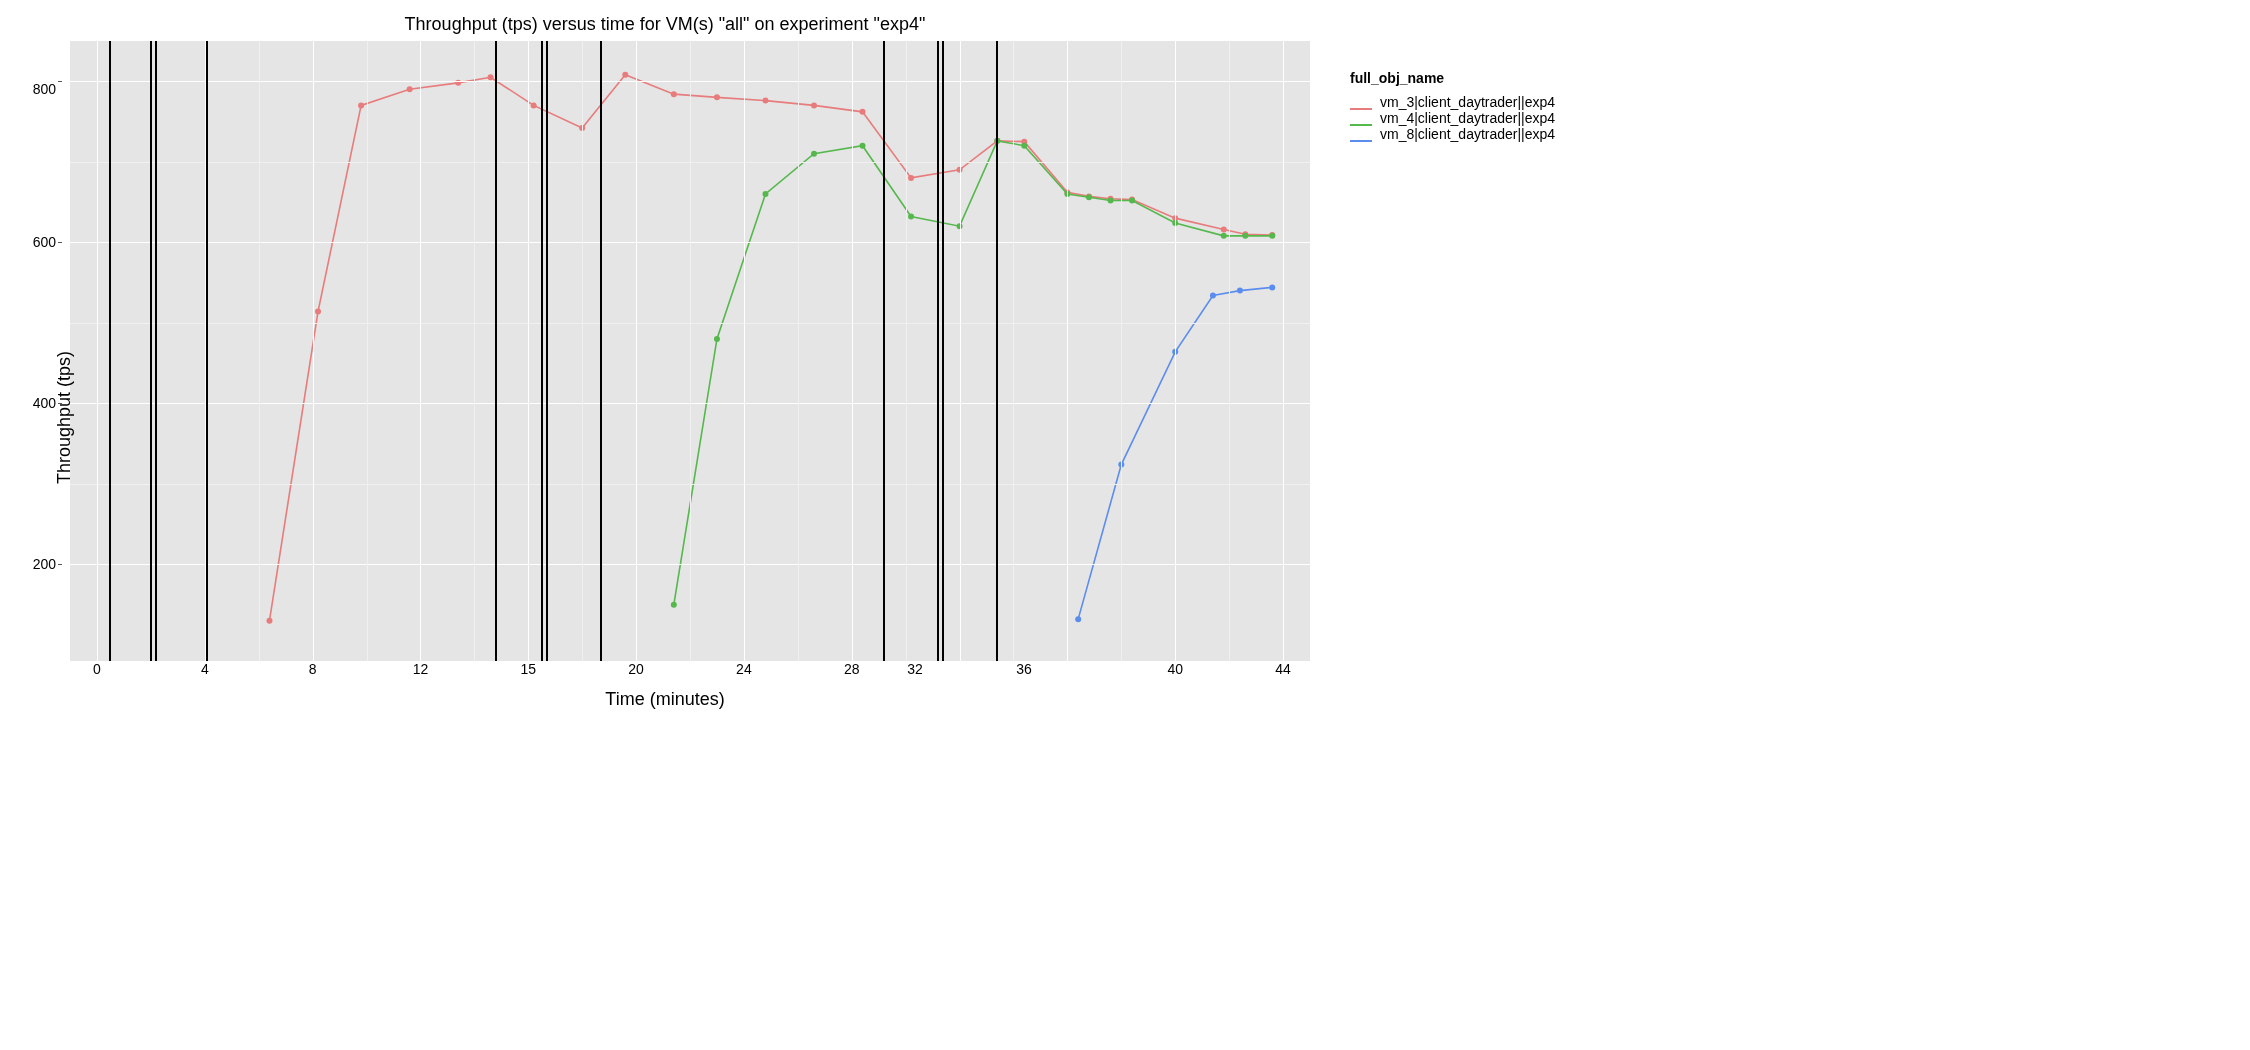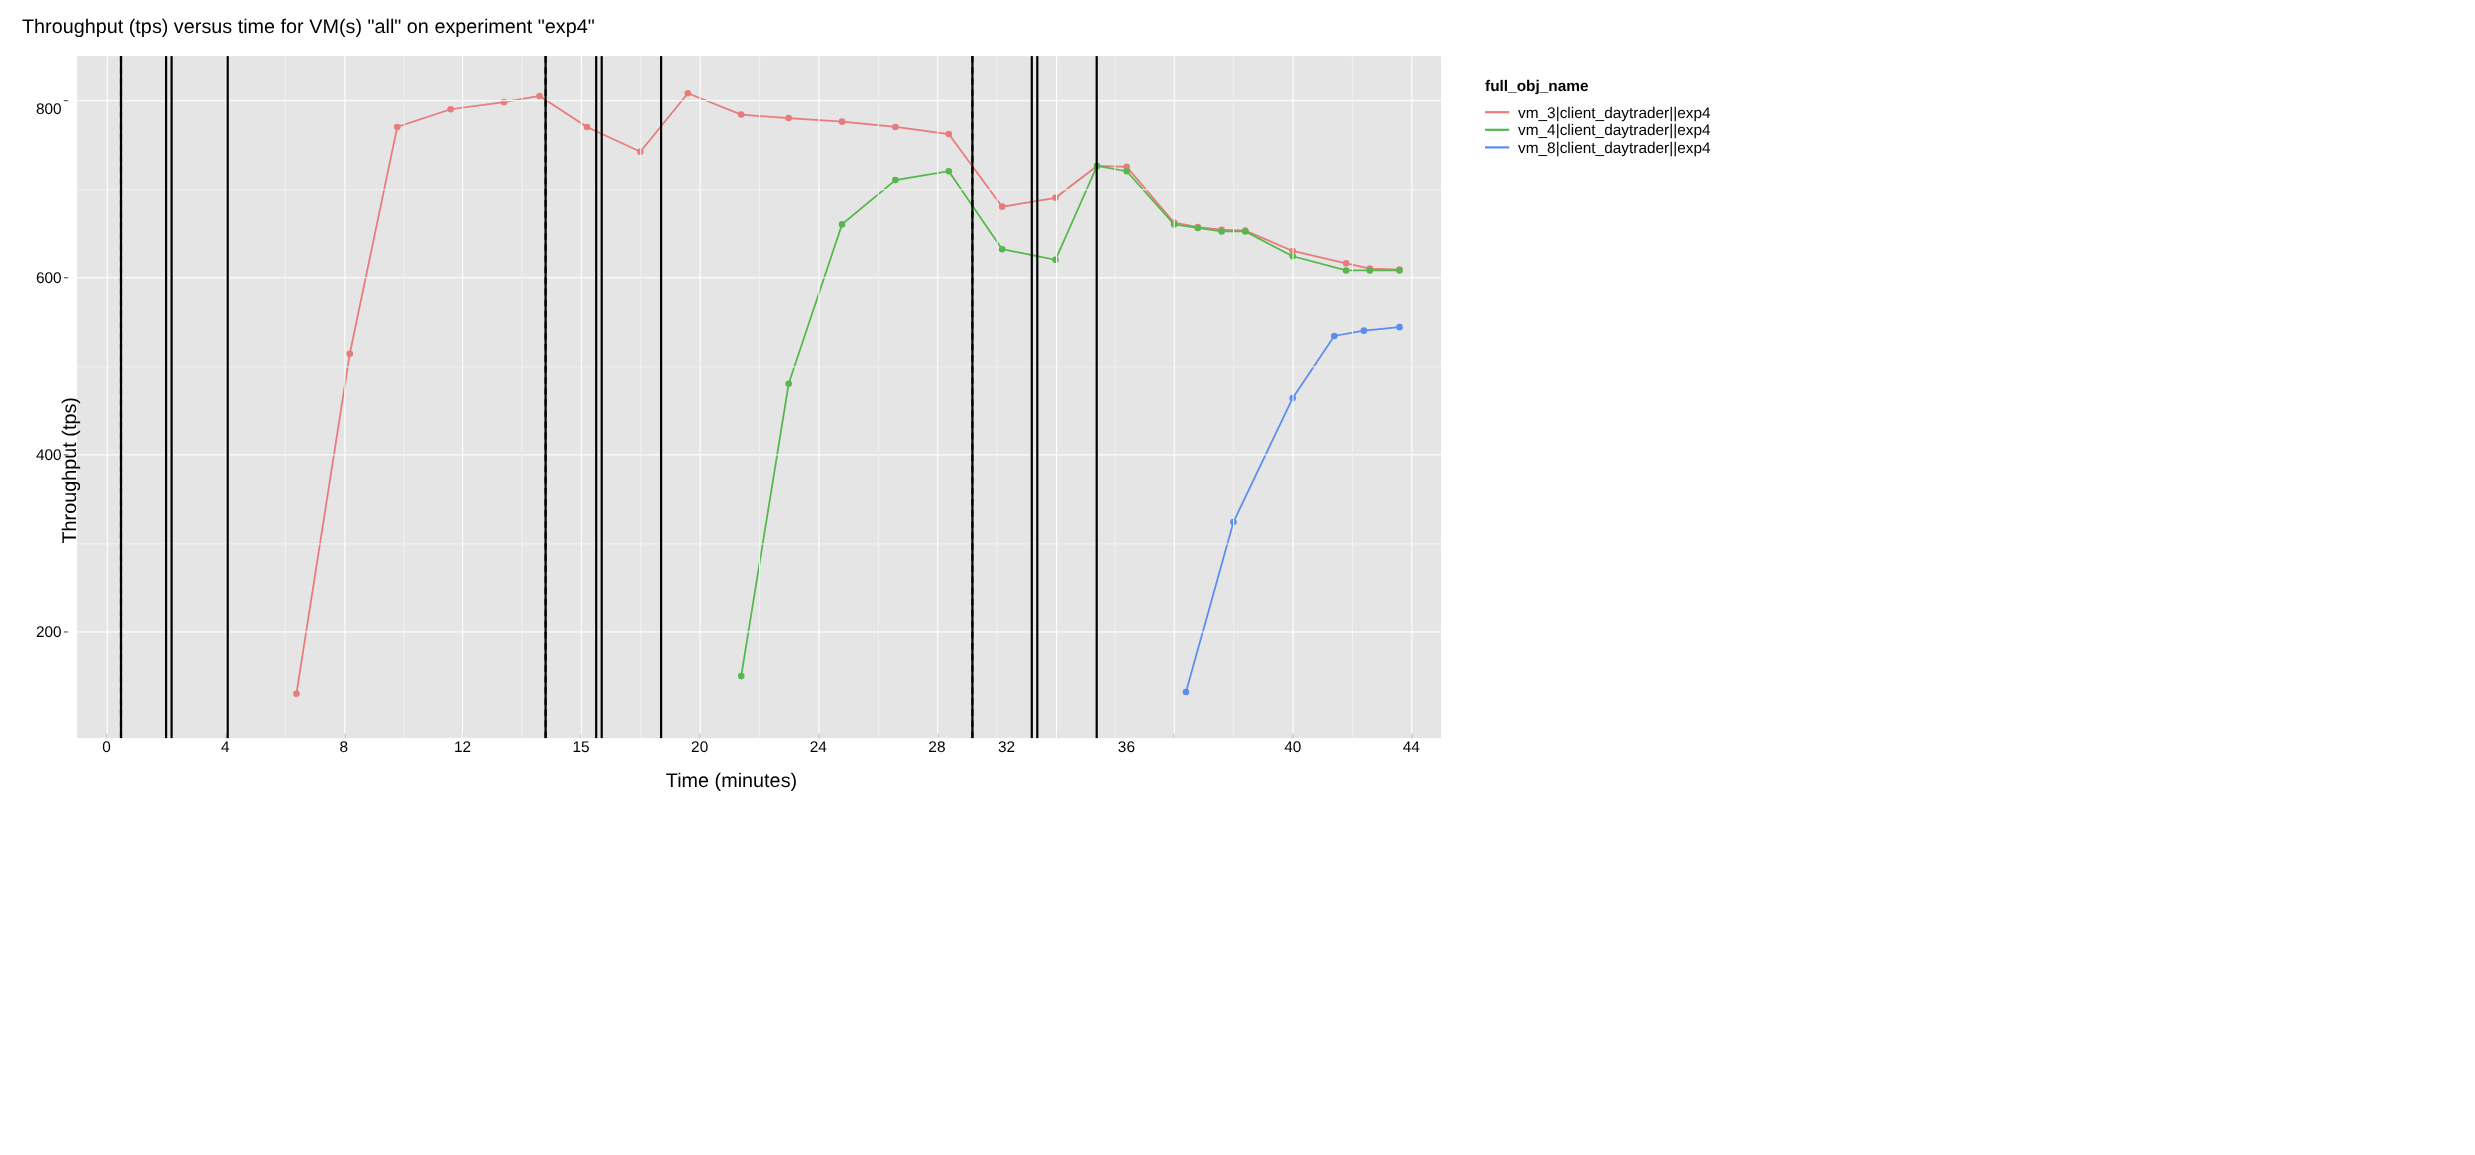--- a/index.html
+++ b/index.html
@@ -1,37 +1,37 @@
 <!DOCTYPE html>
 <html><head>
 <meta charset="utf-8">
 <style>
   html,body{margin:0;padding:0;font-family:Helvetica,Arial,sans-serif;background:#fff;color:#000}
   .wrap{display:flex;align-items:flex-start;padding:10px 20px}
   .plot-col{position:relative}
-  .title{text-align:left;font-size:18px;margin:4px 0 16px}
+  .title{text-align:center;font-size:18px;margin:4px 0 6px}
   .panel{position:relative;background:#e5e5e5;width:1240px;height:620px;margin-left:50px}
   .grid-v{position:absolute;top:0;bottom:0;width:1px;background:#fff}
   .grid-h{position:absolute;left:0;right:0;height:1px;background:#fff}
   .grid-v.minor,.grid-h.minor{background:#f0f0f0}
   .vline{position:absolute;top:0;bottom:0;width:2px;background:#000}
   .vline.dashed{width:0;border-left:2px dashed #000}
   .xlabel{text-align:center;font-size:18px;margin-top:28px}
   .ylabel{position:absolute;left:-6px;top:50%;transform:translate(-100%,-50%) rotate(-90deg);transform-origin:right center;font-size:18px;white-space:nowrap}
   .xaxis,.yaxis{position:absolute}
   .xaxis{left:0;right:0;bottom:-20px;height:20px}
   .yaxis{top:0;bottom:0;left:-10px;width:10px}
   .xtick{position:absolute;top:0;font-size:14px;transform:translateX(-50%)}
   .ytick{position:absolute;right:14px;font-size:14px;transform:translateY(-50%)}
   .tickmark-x{position:absolute;top:-4px;width:1px;height:4px;background:#555}
   .tickmark-y{position:absolute;right:8px;height:1px;width:4px;background:#555}
   svg.series{position:absolute;inset:0;overflow:visible}
   .legend{margin:60px 0 0 40px;font-size:14px}
   .legend-title{font-weight:bold;margin-bottom:8px}
-  .legend-row{display:flex;align-items:center;margin:0 0}
+  .legend-row{display:flex;align-items:flex-end;margin:0 0}
   .legend-swatch{width:22px;height:2px;position:relative;margin-right:8px}
   .legend-swatch::after{content:"";position:absolute;left:50%;top:50%;width:6px;height:6px;border-radius:50%;transform:translate(-50%,-50%)}
 </style>
 <style></style><style></style><style></style></head>
 <body>
 
 <div class="wrap">
   <div class="plot-col">
     <div class="title">Throughput (tps) versus time for VM(s) "all" on experiment "exp4"</div>
     <div class="panel" id="panel">

